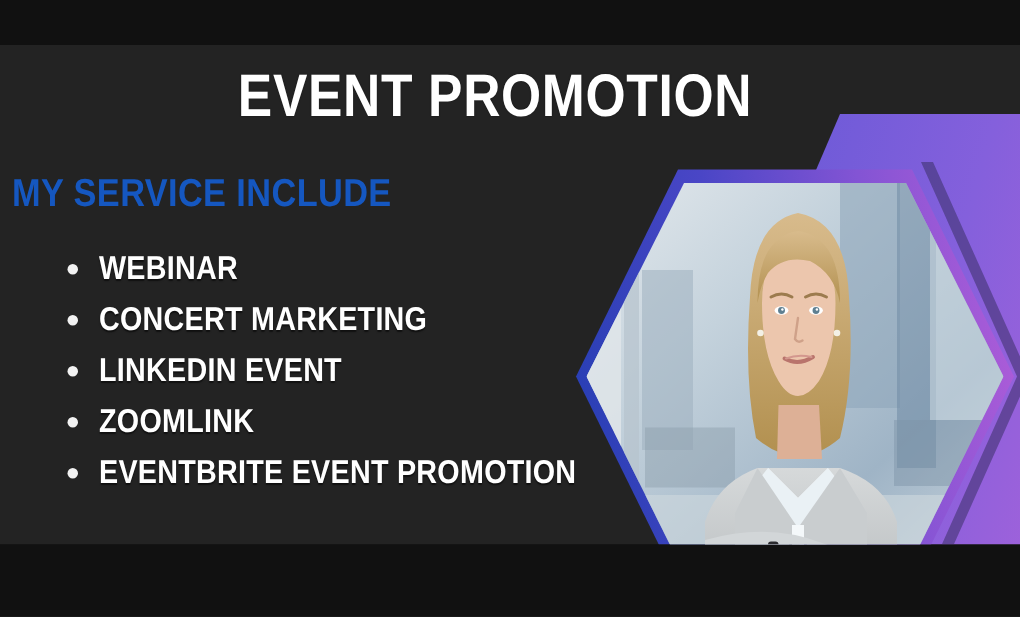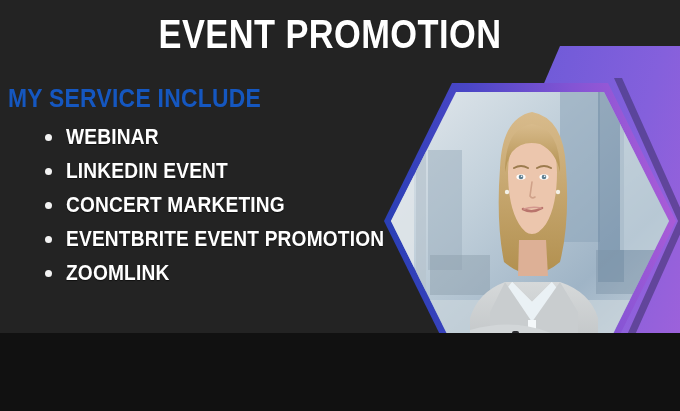--- a/index.html
+++ b/index.html
@@ -7,20 +7,21 @@
     padding: 0;
     background: #111;
   }
   #canvas {
     position: relative;
     width: 680px;
     height: 333px;
     overflow: hidden;
     background: #232323;
     font-family: "Liberation Sans", sans-serif;
+    margin-top: 30px;
   }
 
   
   #page-title {
     position: absolute;
     left: 0;
     top: 14px;
     width: 660px;
     text-align: center;
     color: #ffffff;
@@ -48,21 +49,21 @@
     letter-spacing: 0.3px;
     transform: scaleX(0.88);
     transform-origin: 0 50%;
     white-space: nowrap;
   }
 
   
   #service-list {
     position: absolute;
     left: 40px;
-    top: 120px;
+    top: 132px;
     width: 400px;
     margin: 0;
     padding: 0;
     list-style: none;
   }
   .service-item {
     position: relative;
     height: 34px;
     line-height: 34px;
     padding-left: 26px;
@@ -220,29 +221,29 @@
 
   <div id="subtitle">MY SERVICE INCLUDE</div>
 
   <ul id="service-list">
     <li class="service-item">
       <span class="bullet-dot"></span>
       <span class="service-label">WEBINAR</span>
     </li>
     <li class="service-item">
       <span class="bullet-dot"></span>
+      <span class="service-label">CONCERT MARKETING</span>
+    </li>
+    <li class="service-item">
+      <span class="bullet-dot"></span>
       <span class="service-label">LINKEDIN EVENT</span>
     </li>
     <li class="service-item">
       <span class="bullet-dot"></span>
-      <span class="service-label">CONCERT MARKETING</span>
+      <span class="service-label">ZOOMLINK</span>
     </li>
     <li class="service-item">
       <span class="bullet-dot"></span>
       <span class="service-label">EVENTBRITE EVENT PROMOTION</span>
     </li>
-    <li class="service-item">
-      <span class="bullet-dot"></span>
-      <span class="service-label">ZOOMLINK</span>
-    </li>
   </ul>
 
 </div>
 
 </body></html>

